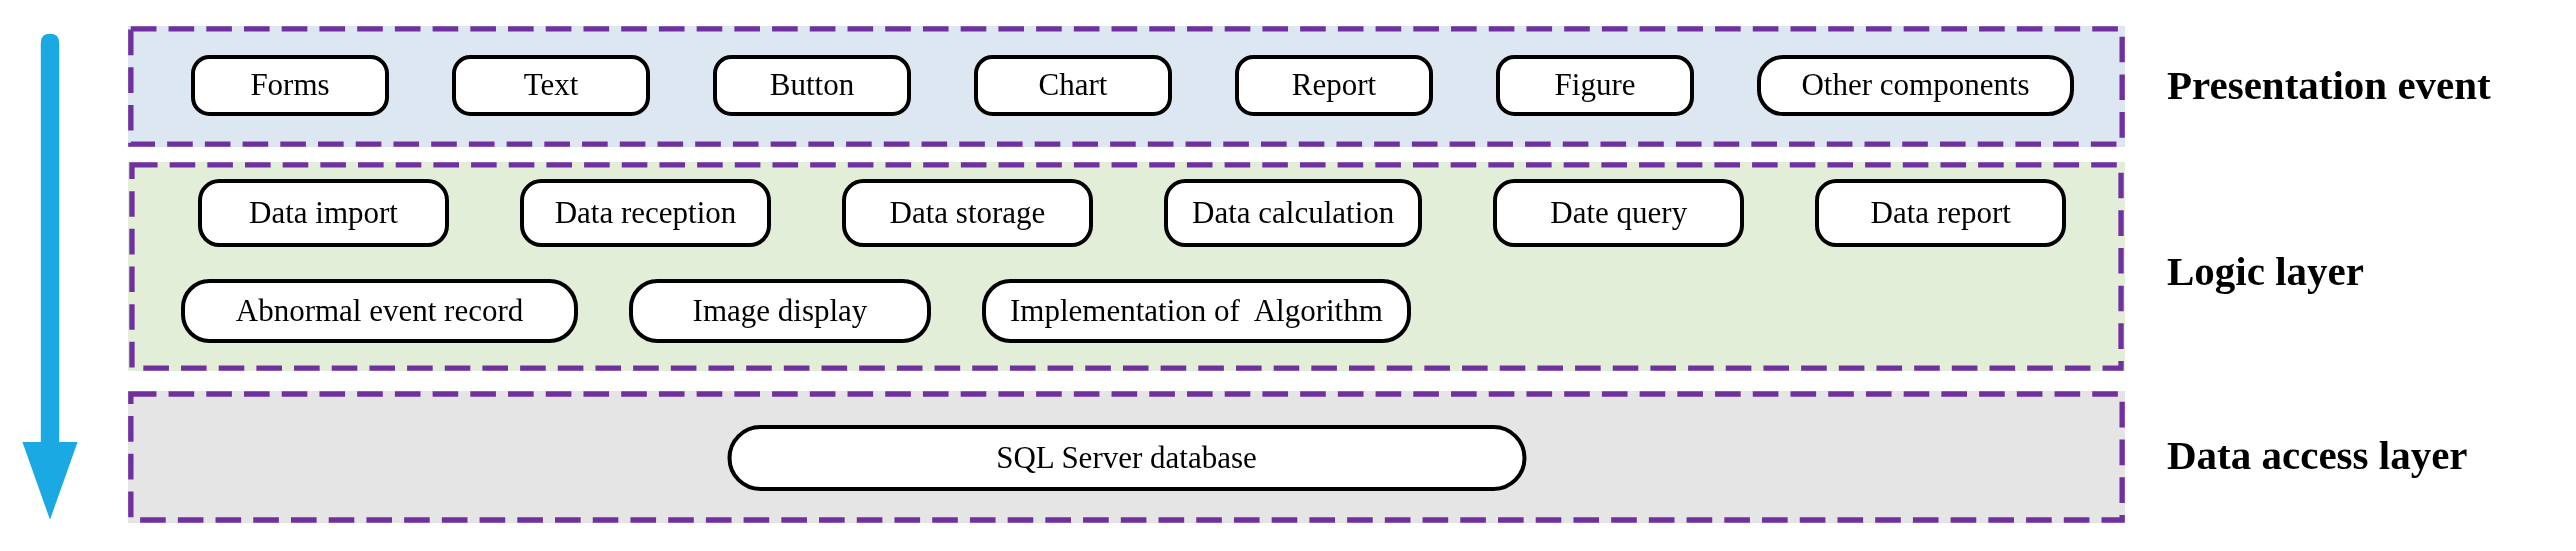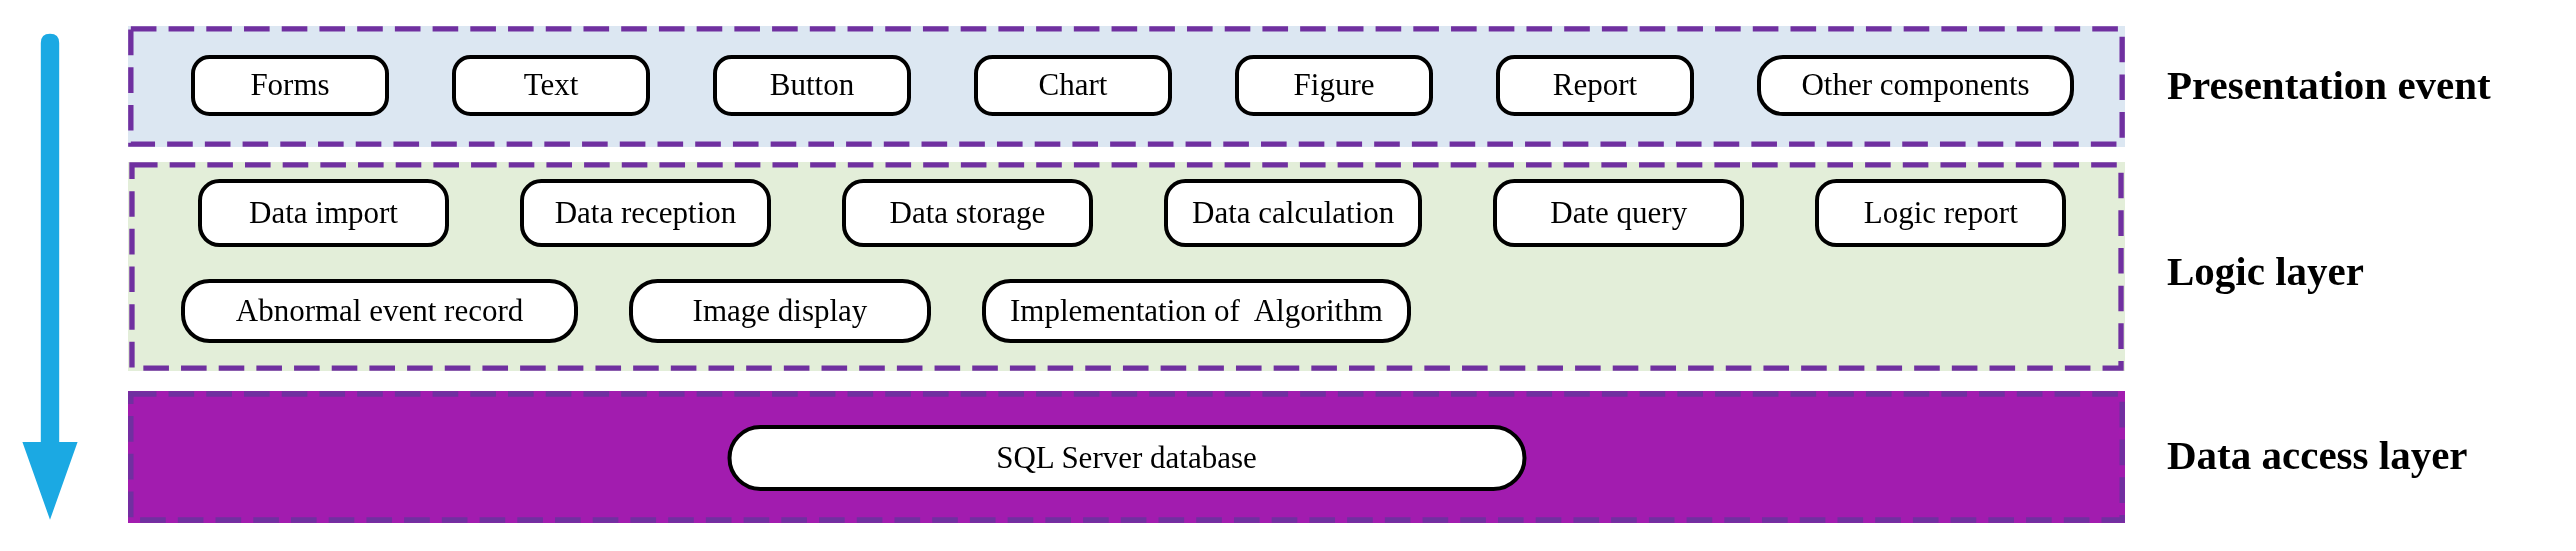--- a/index.html
+++ b/index.html
@@ -98,46 +98,46 @@
 
   <div class="layer" id="layer-presentation" style="background: rgb(220, 231, 242); padding-left: 40px;">
     <svg class="dash-border" width="1997" height="121" viewBox="0 0 2806 170">
       <rect x="4" y="4" width="2798" height="162" fill="none" stroke="#7030A0" stroke-width="7.5" stroke-dasharray="36 17"></rect>
     </svg>
     <div class="row" id="p-row">
         <div class="box">Forms</div>
         <div class="box">Text</div>
         <div class="box">Button</div>
         <div class="box">Chart</div>
+        <div class="box">Report</div>
         <div class="box">Figure</div>
-        <div class="box">Report</div>
         <div class="box">Other components</div>
       </div>
   </div>
 
   <div class="layer" id="layer-logic" style="background: rgb(227, 238, 217);">
     <svg class="dash-border" width="1997" height="209" viewBox="0 0 2806 294">
       <rect x="4" y="4" width="2798" height="286" fill="none" stroke="#7030A0" stroke-width="7.5" stroke-dasharray="36 17"></rect>
     </svg>
     <div class="row" id="l-row1">
         <div class="box">Data import</div>
         <div class="box">Data reception</div>
         <div class="box">Data storage</div>
         <div class="box">Data calculation</div>
         <div class="box">Date query</div>
-        <div class="box">Logic report</div>
+        <div class="box">Data report</div>
       </div>
     <div class="row" id="l-row2">
         <div class="box">Abnormal event record</div>
         <div class="box">Image display</div>
         <div class="box">Implementation of  Algorithm</div>
       </div>
   </div>
 
-  <div class="layer" id="layer-data" style="background: #a21caf;">
+  <div class="layer" id="layer-data" style="background: #e5e5e5;">
     <svg class="dash-border" width="1997" height="132" viewBox="0 0 2806 185">
       <rect x="4" y="4" width="2798" height="177" fill="none" stroke="#7030A0" stroke-width="7.5" stroke-dasharray="36 17"></rect>
     </svg>
     <div class="row" id="d-row">
         <div class="box">SQL Server database</div>
       </div>
   </div>
 
   <div class="layer-label" id="label-presentation">Presentation event</div>
   <div class="layer-label" id="label-logic">Logic layer</div>

